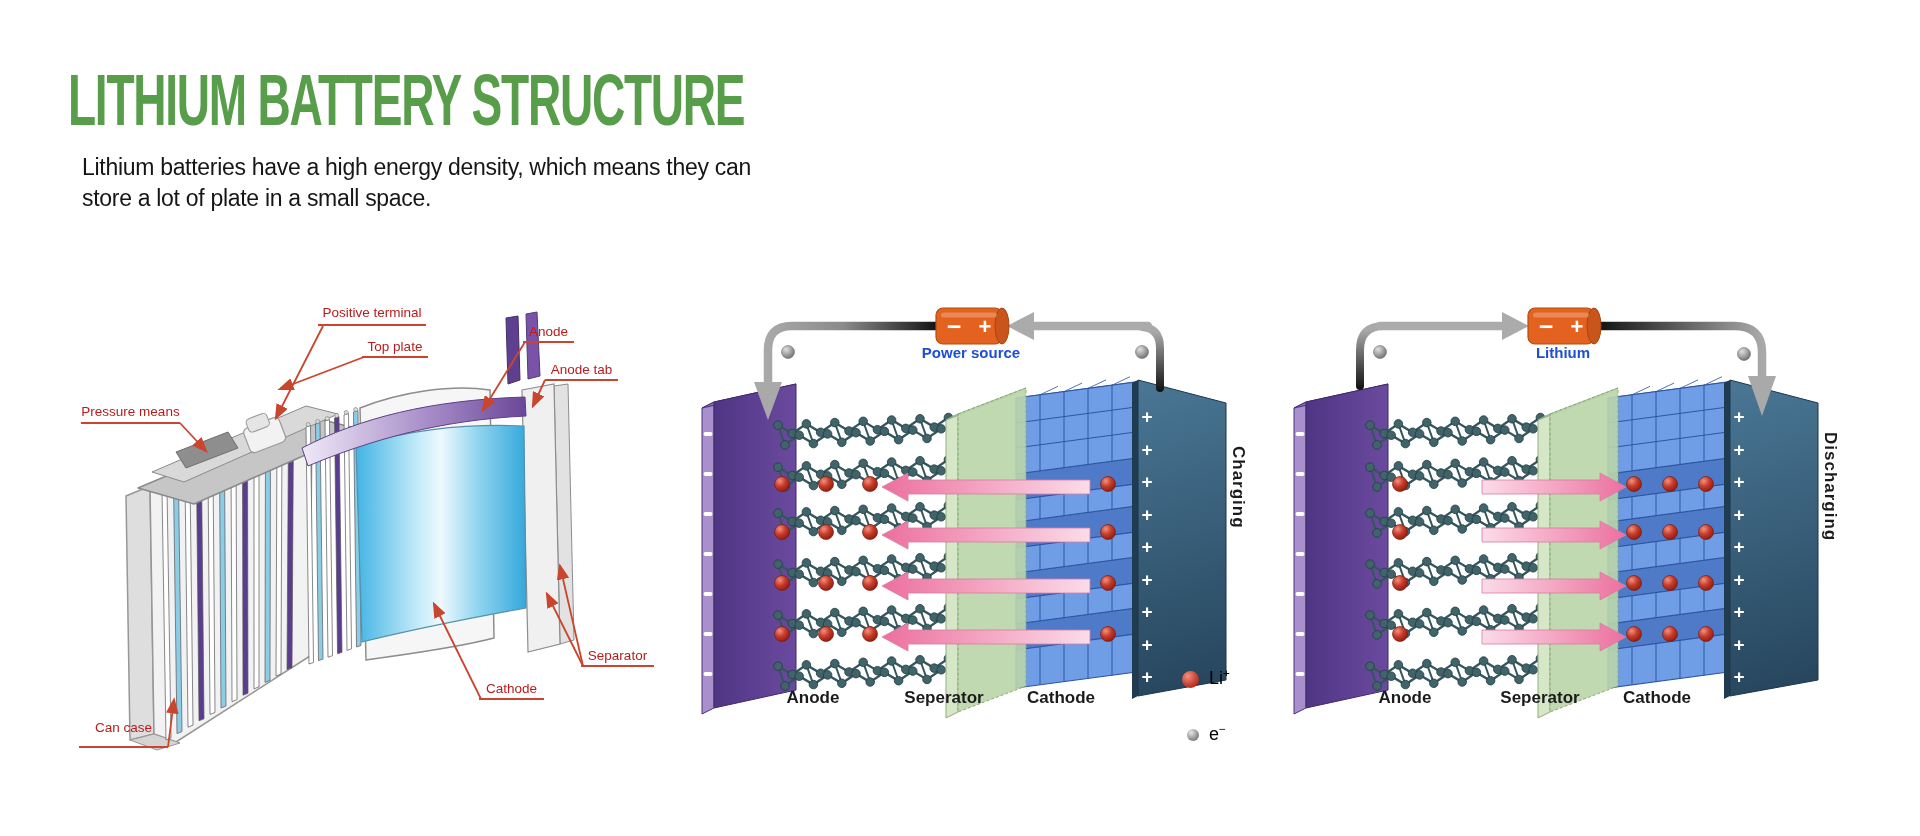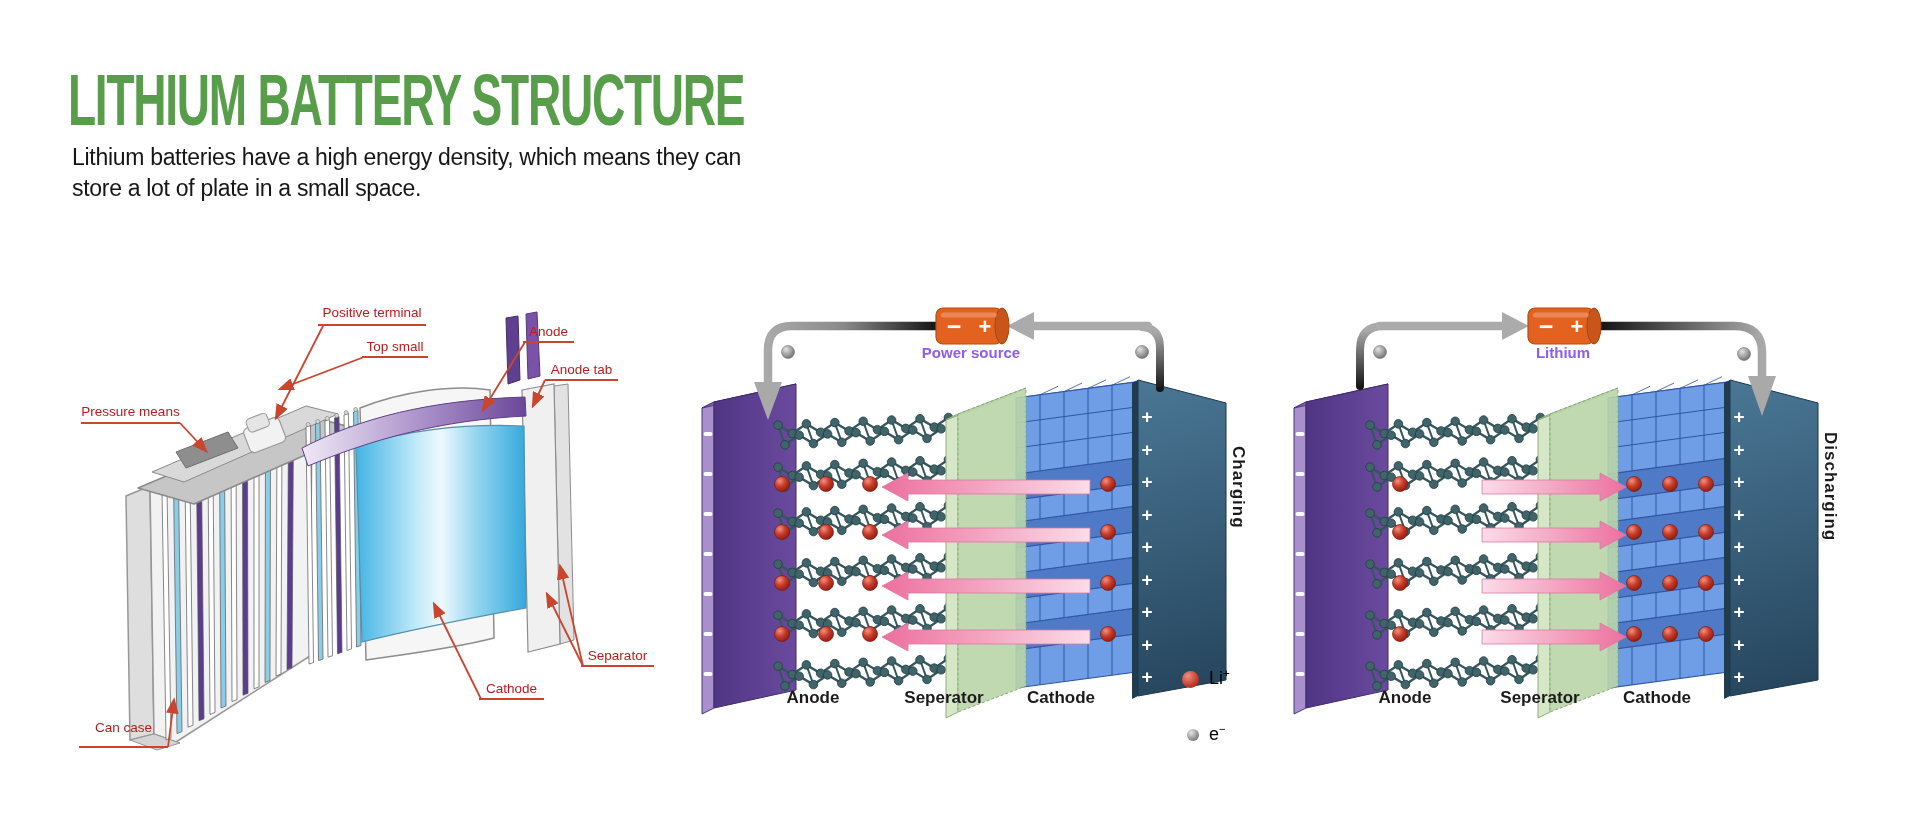--- a/index.html
+++ b/index.html
@@ -1,26 +1,26 @@
 <!DOCTYPE html>
 <html><head>
 <meta charset="utf-8">
 <style>
   html,body{margin:0;padding:0;background:#ffffff;}
   .page{position:relative;width:1920px;height:836px;background:#fff;overflow:hidden;
         font-family:"Liberation Sans",sans-serif;}
   .page-title{position:absolute;left:68px;top:64px;margin:0;font-size:72px;font-weight:bold;
         color:#579d4a;letter-spacing:-2px;transform:scaleX(0.64);transform-origin:left top;
         white-space:nowrap;line-height:1;}
-  .subtitle{position:absolute;left:68px;top:138px;margin:4px;font-size:23px;color:#161616;
+  .subtitle{position:absolute;left:68px;top:138px;margin:14px;font-size:23px;color:#161616;
         line-height:31px;letter-spacing:-0.3px;}
   .cutlabel{position:absolute;font-size:13.5px;color:#b91c1c;text-align:center;white-space:nowrap;}
   .celllabel{position:absolute;font-size:17px;font-weight:bold;color:#1b1b1b;
         transform:translateX(-50%);white-space:nowrap;}
-  .powerlabel{position:absolute;font-size:15px;font-weight:bold;color:#8b5cf6;
+  .powerlabel{position:absolute;font-size:15px;font-weight:bold;color:#1d4ed8;
         transform:translateX(-50%);white-space:nowrap;}
   .vlabel{position:absolute;writing-mode:vertical-rl;font-size:17px;font-weight:bold;
         color:#1b1b1b;letter-spacing:1px;}
   .legend-text{position:absolute;font-size:18px;font-weight:normal;color:#000000;}
   .legend-text sup{font-size:0.65em;}
   .ball{position:absolute;border-radius:50%;}
   .ball-red{background:radial-gradient(circle at 35% 30%, #f09080, #c23a2a 60%, #8c1d10);}
   .ball-gray{background:radial-gradient(circle at 35% 30%, #e6e6e6, #7a7a7a 75%);}
   svg{position:absolute;}
   svg text{font-family:"Liberation Sans",sans-serif;}
@@ -830,21 +830,21 @@
       <line x1="525" y1="342" x2="483" y2="410"></line>
       <line x1="545" y1="380" x2="533" y2="406"></line>
       <line x1="583" y1="666" x2="547" y2="594"></line>
       <line x1="583" y1="666" x2="560" y2="566"></line>
       <line x1="481" y1="699" x2="434" y2="604"></line>
       <line x1="168" y1="747" x2="174" y2="700"></line>
     </g>
   </svg>
 
   <div class="cutlabel" style="left:318px;top:305px;width:108px">Positive terminal</div>
-  <div class="cutlabel" style="left:362px;top:339px;width:66px">Top small</div>
+  <div class="cutlabel" style="left:362px;top:339px;width:66px">Top plate</div>
   <div class="cutlabel" style="left:81px;top:404px;width:99px">Pressure means</div>
   <div class="cutlabel" style="left:523px;top:324px;width:51px">Anode</div>
   <div class="cutlabel" style="left:545px;top:362px;width:73px">Anode tab</div>
   <div class="cutlabel" style="left:581px;top:648px;width:73px">Separator</div>
   <div class="cutlabel" style="left:479px;top:681px;width:65px">Cathode</div>
   <div class="cutlabel" style="left:79px;top:720px;width:89px">Can case</div>
 
   <div class="powerlabel" style="left:971px;top:344px">Power source</div>
   <div class="vlabel" style="left:1228px;top:446px">Charging</div>
   <div class="celllabel" style="left:813px;top:688px">Anode</div>

